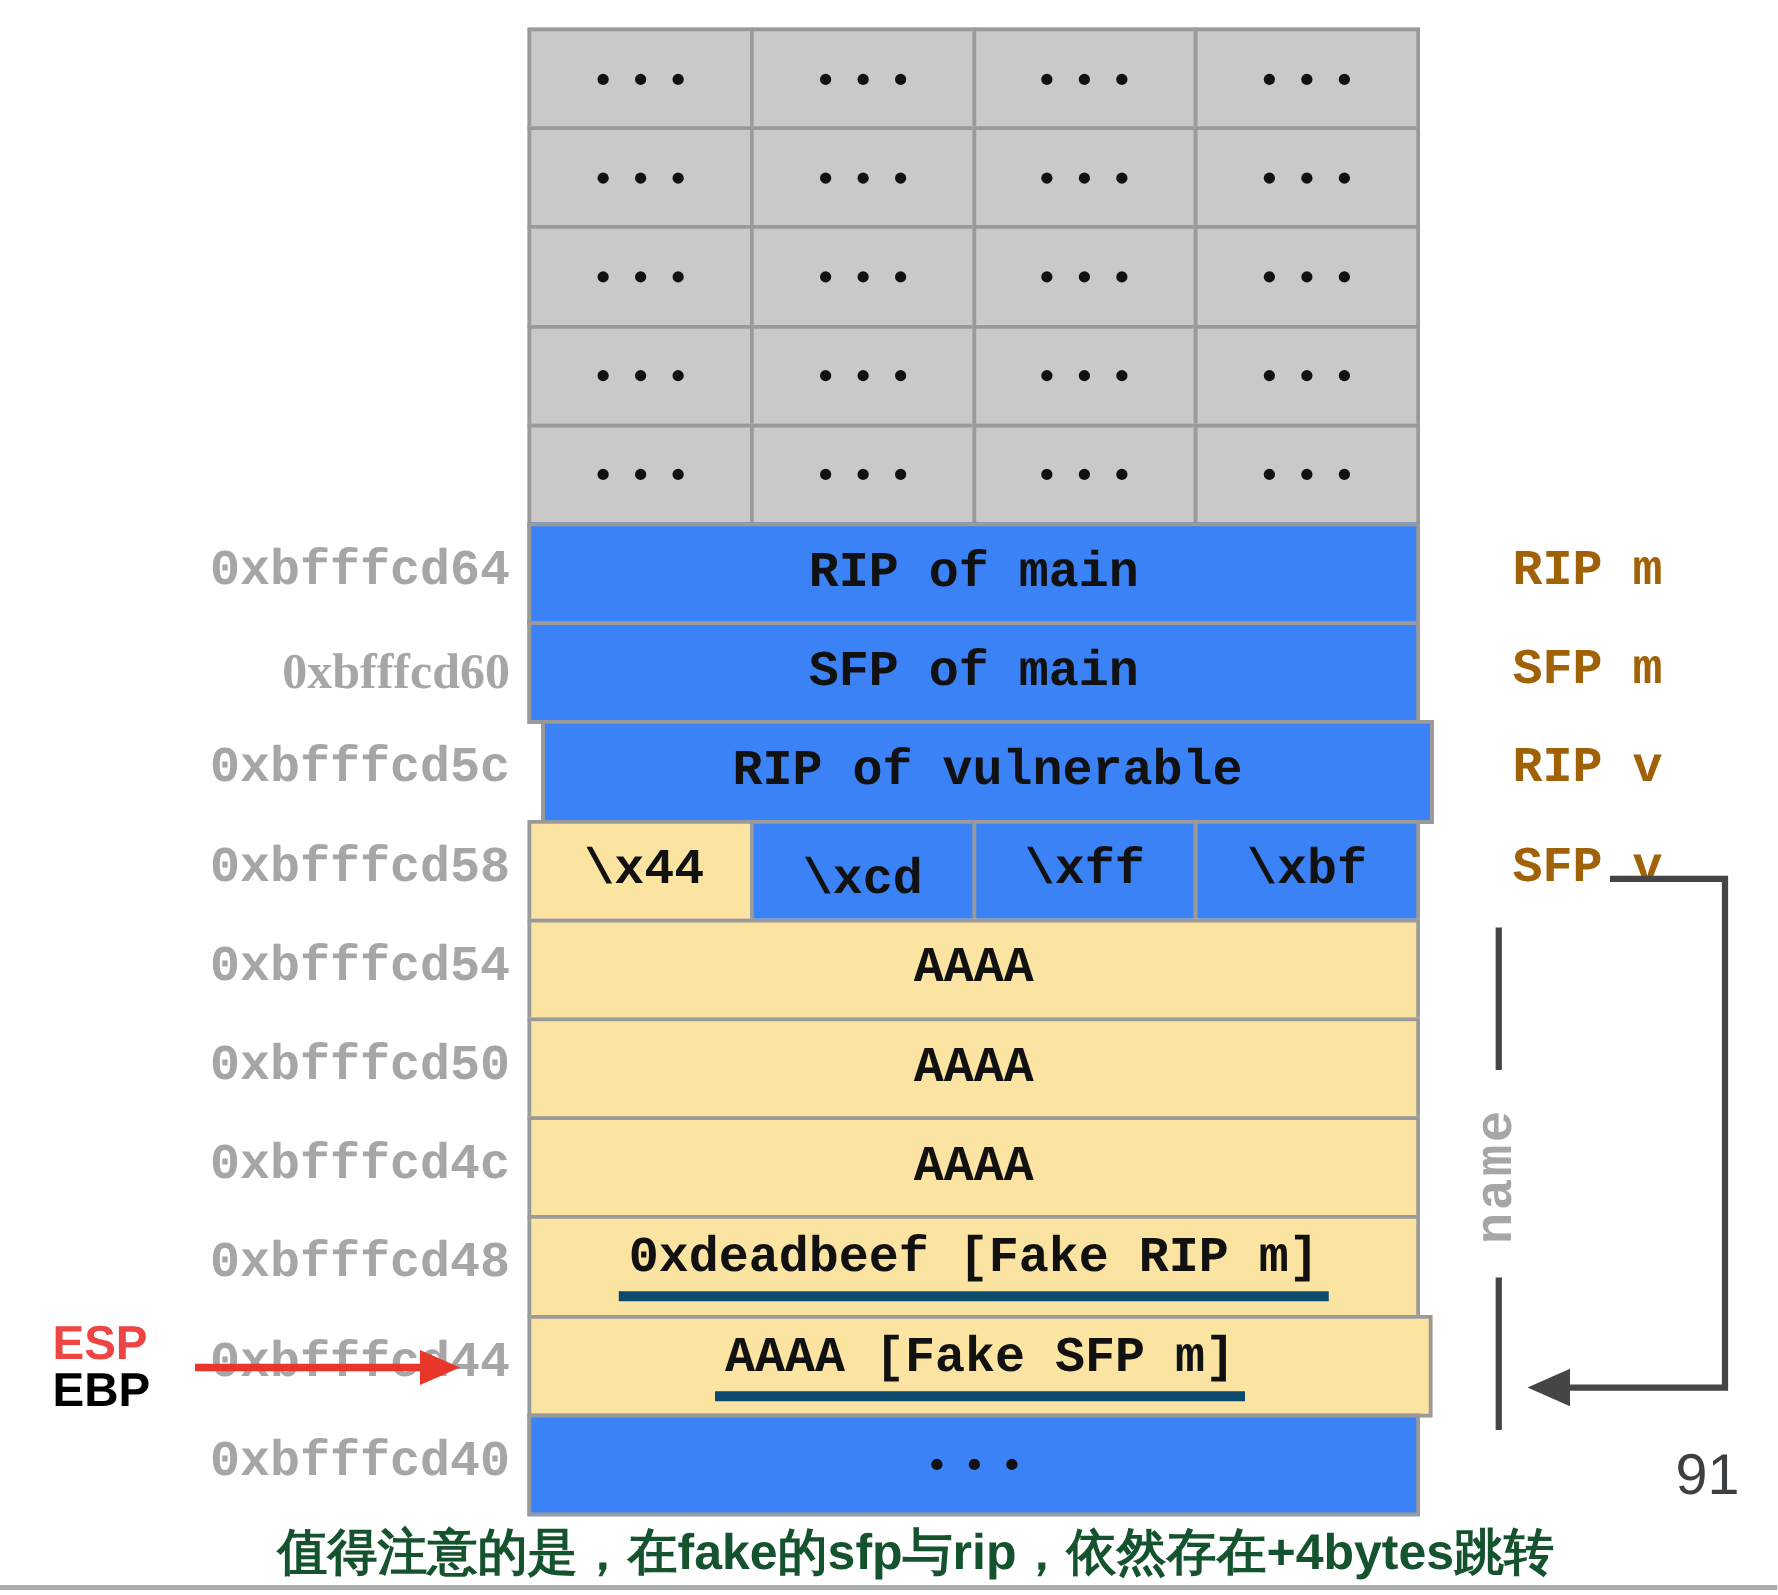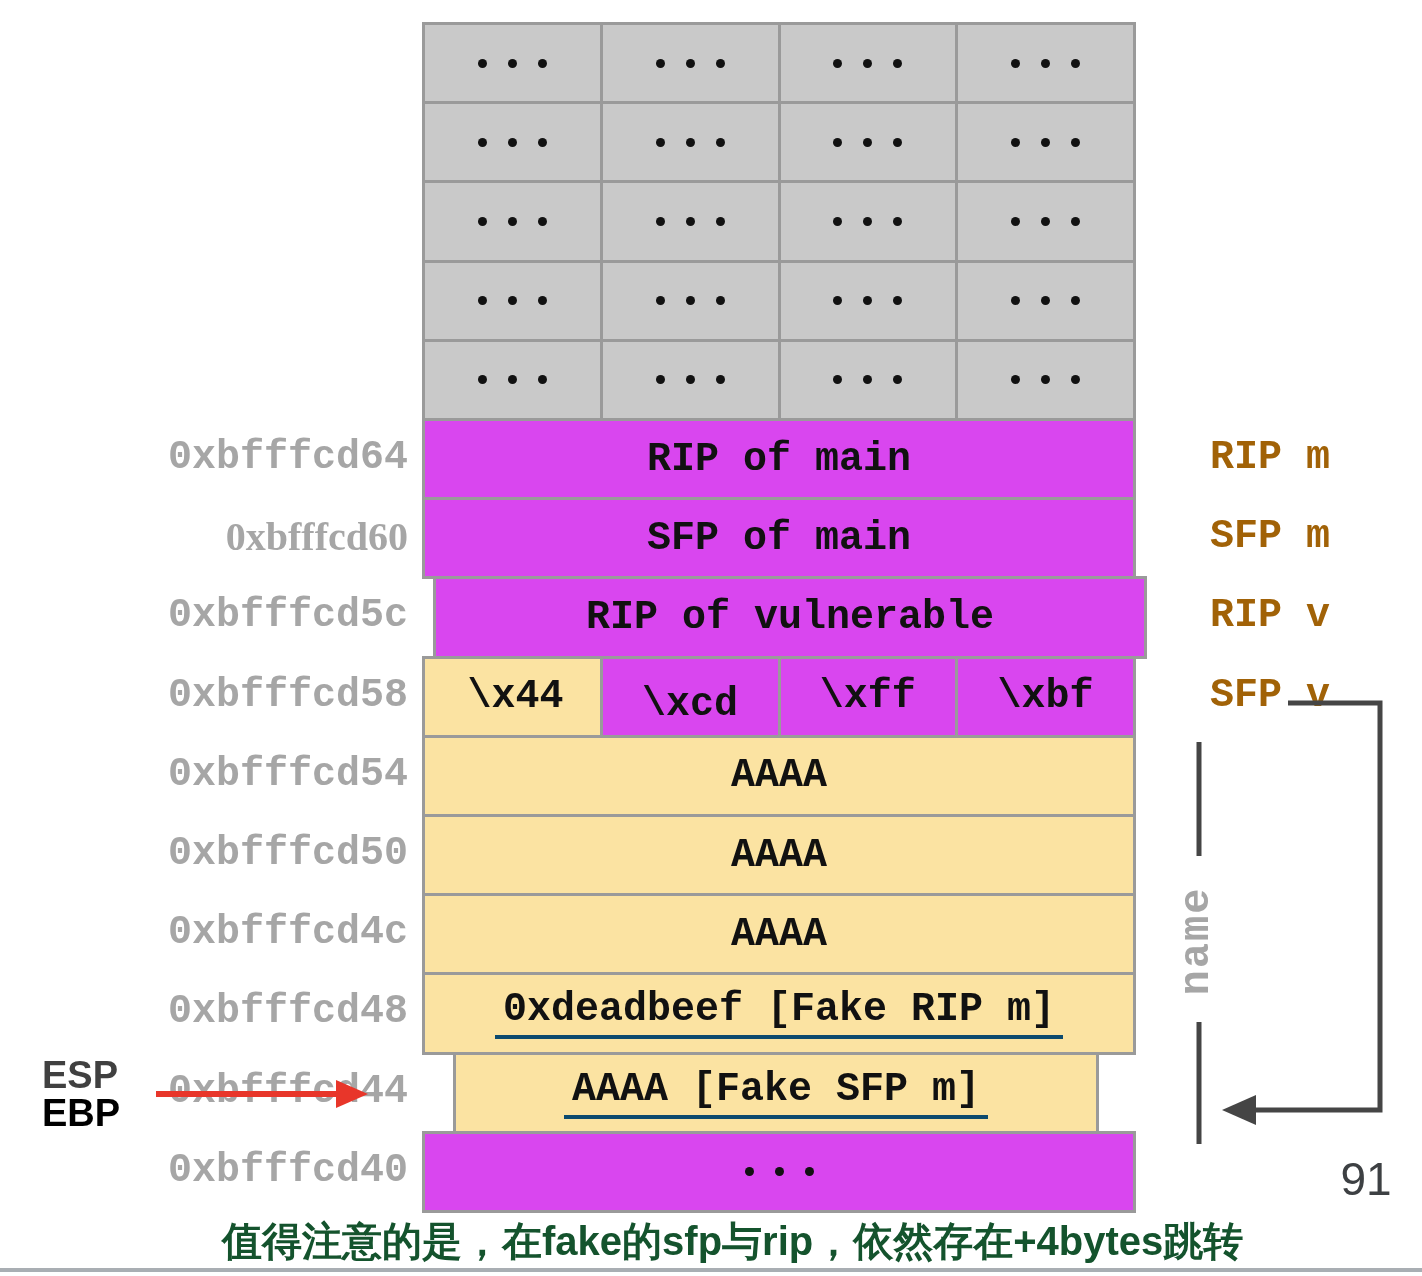--- a/index.html
+++ b/index.html
@@ -4,36 +4,36 @@
 <style>
   html,body{margin:0;padding:0;background:#ffffff;}
   body{width:1422px;height:1276px;position:relative;overflow:hidden;
        font-family:"Liberation Mono",monospace;}
   
   .cell{position:absolute;box-sizing:border-box;border:3px solid #9a9a9a;
         display:flex;align-items:center;justify-content:center;
         font-family:"Liberation Mono",monospace;font-weight:bold;
         font-size:40px;color:#111;}
   .bg-grid{background:#c9c9c9;}
-  .bg-light{background:#d946ef;}
+  .bg-light{background:#3b82f6;}
   .bg-yellow{background:#fbe3a2;}
-  .u{border-bottom:4px solid #0c4a6e;padding:0 8px 3px 8px;}
+  .u{border-bottom:8px solid #0c4a6e;padding:0 8px 3px 8px;}
   
   .dots{display:flex;column-gap:21px;align-items:center;}
   .dots i{width:9px;height:9px;border-radius:50%;background:#111;display:block;}
   
   .addr{position:absolute;left:90px;width:318px;display:flex;align-items:center;
         justify-content:flex-end;font-weight:bold;font-size:40px;color:#a6a6a6;
         font-family:"Liberation Mono",monospace;white-space:pre;}
   .rlabel{position:absolute;left:1210px;width:230px;display:flex;align-items:center;
         font-weight:bold;font-size:40px;color:#a16207;
         font-family:Liberation Mono, monospace;white-space:pre;}
   .reg{position:absolute;left:42px;font-family:"Liberation Sans",sans-serif;
         font-weight:bold;font-size:38px;line-height:38px;}
-  .reg.esp{top:1056px;color:#404040;}
+  .reg.esp{top:1056px;color:#ef4444;}
   .reg.ebp{top:1094px;color:#000000;}
   .name-wrap{position:absolute;left:1142px;top:885px;width:110px;height:112px;
         display:flex;align-items:center;justify-content:center;}
   .name-wrap span{transform:rotate(-90deg);font-family:"Liberation Mono",monospace;
         font-weight:bold;font-size:42px;color:#a6a6a6;letter-spacing:2px;}
   .pagenum{position:absolute;left:1326px;top:1152px;width:80px;text-align:center;
         font-family:"Liberation Sans",sans-serif;font-size:46px;color:#3d4043;}
   .note{position:absolute;left:222px;top:1214px;width:1100px;
         font-family:"Liberation Sans",sans-serif;font-weight:bold;font-size:40px;
         color:#14532d;white-space:nowrap;}
@@ -223,21 +223,21 @@
     </div>
     <div class="addr" style="top: 893.2px; height: 79.2px;">0xbfffcd4c</div>
     <div class="cell bg-yellow" style="left: 422px; top: 893.2px; width: 714px; height: 82.2px;">
       <span>AAAA</span>
     </div>
     <div class="addr" style="top: 972.4px; height: 79.2px;">0xbfffcd48</div>
     <div class="cell bg-yellow" style="left: 422px; top: 972.4px; width: 714px; height: 82.2px;">
       <span class="u">0xdeadbeef [Fake RIP m]</span>
     </div>
     <div class="addr" style="top: 1051.6px; height: 79.2px;">0xbfffcd44</div>
-    <div class="cell bg-yellow" style="left: 422px; top: 1051.6px; width: 646px; height: 82.2px; margin-left: 31px;">
+    <div class="cell bg-yellow" style="left: 422px; top: 1051.6px; width: 724px; height: 82.2px;">
       <span class="u">AAAA [Fake SFP m]</span>
     </div>
     <div class="addr" style="top: 1130.8px; height: 79.2px;">0xbfffcd40</div>
     <div class="cell bg-light" style="left: 422px; top: 1130.8px; width: 714px; height: 82.2px;">
       <span class="dots" aria-label="...">
         <i></i>
         <i></i>
         <i></i>
       </span>
     </div>

